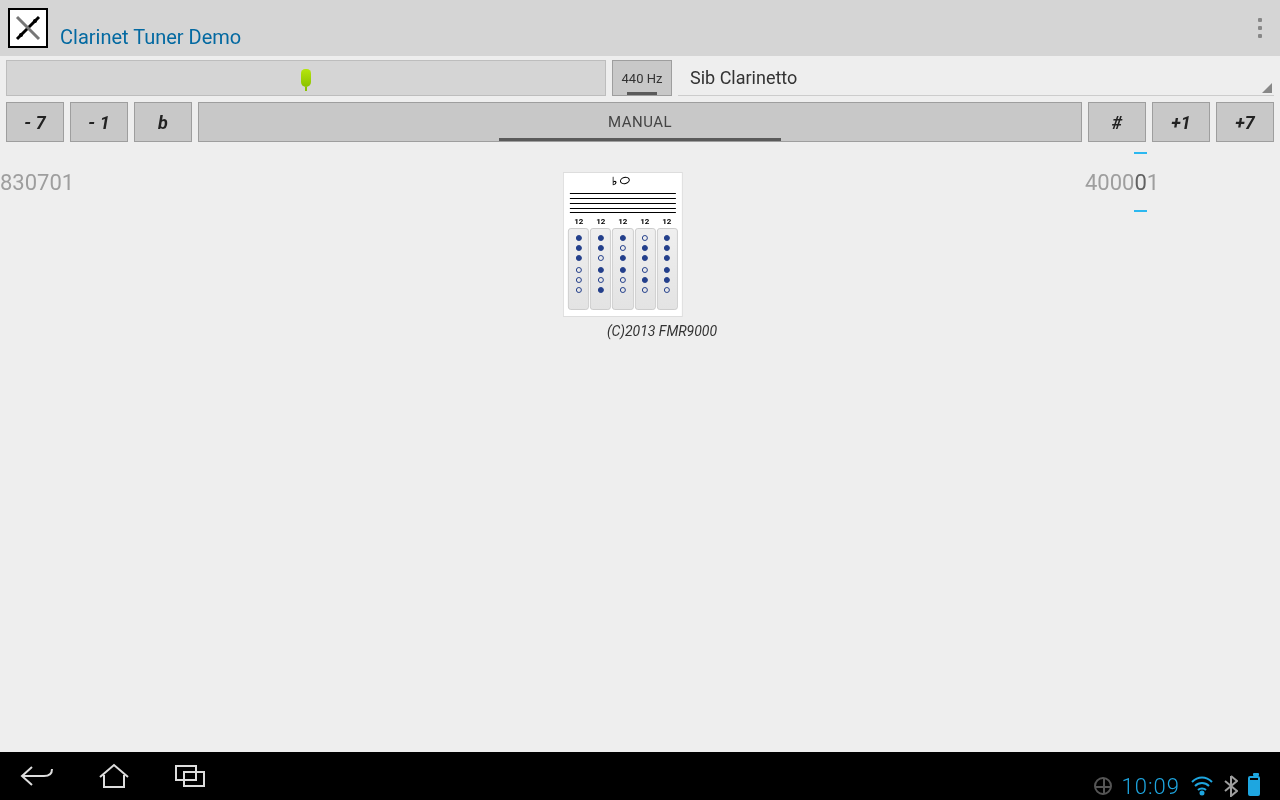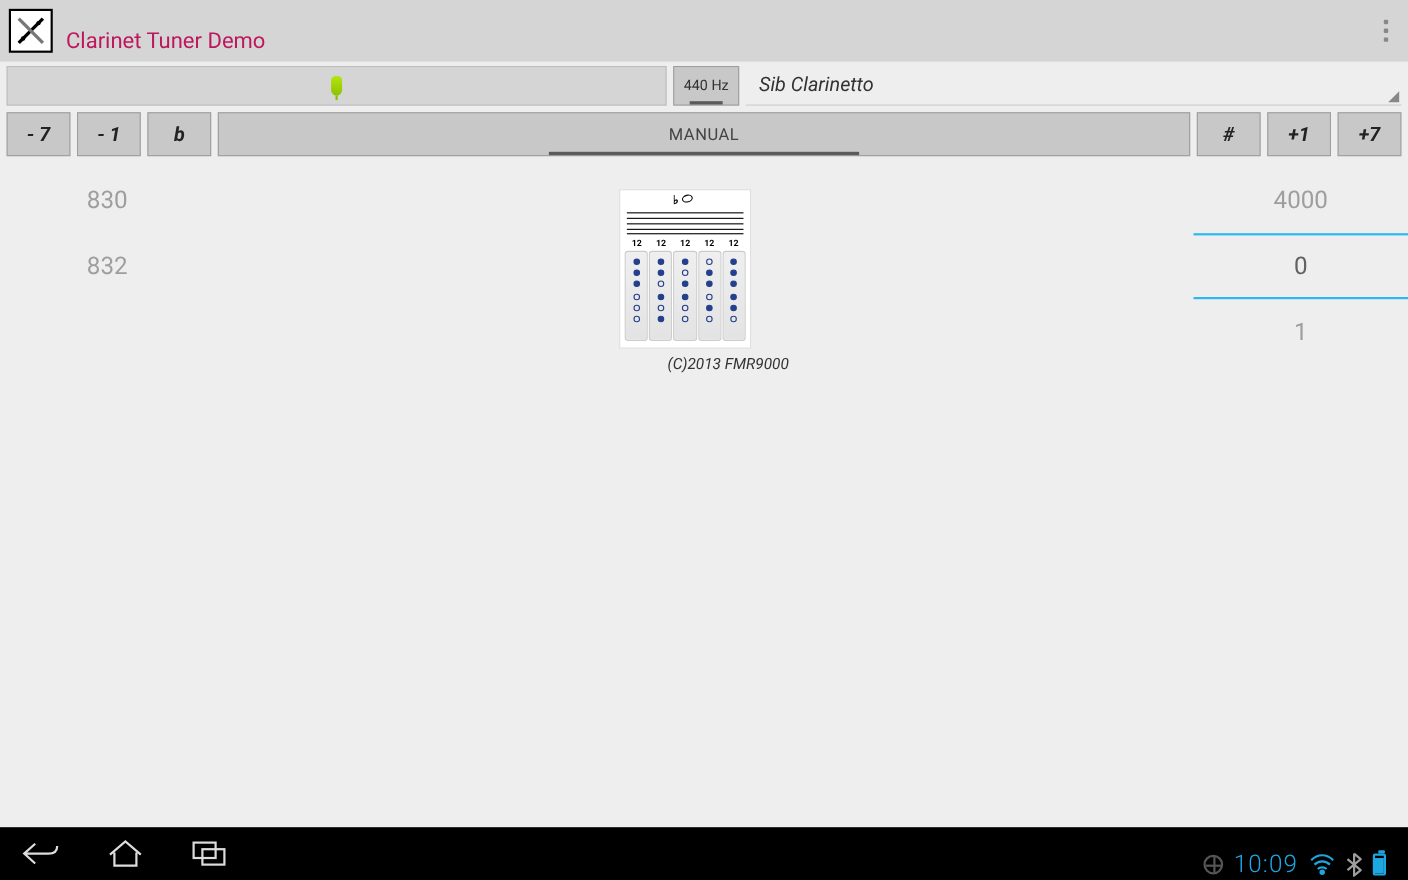--- a/index.html
+++ b/index.html
@@ -2,46 +2,46 @@
 <html><head>
 <meta charset="utf-8">
 <style>
   * { box-sizing: border-box; margin: 0; padding: 0; }
   html, body { width: 1280px; height: 800px; overflow: hidden; font-family: "Roboto", "Helvetica Neue", Arial, sans-serif; background: #eeeeee; }
   .screen { width: 1280px; height: 800px; display: flex; flex-direction: column; background: #eeeeee; }
 
   
   .title-bar { height: 56px; background: #d5d5d5; display: flex; align-items: center; padding: 0 8px; }
   .app-icon { width: 40px; height: 40px; background: #ffffff; border: 2px solid #000; display:flex; align-items:center; justify-content:center; margin-right: 12px;}
-  .app-title { font-size: 20px; color: #be185d; flex: 1; margin-top: 17px; }
+  .app-title { font-size: 20px; color: #0369a1; flex: 1; margin-top: 17px; }
   .menu-dots { width: 24px; display:flex; flex-direction:column; align-items:center; gap:4px; padding:4px; }
   .menu-dots span { width:4px; height:4px; background:#888; border-radius:1px; }
 
   
   .row2 { display:flex; height:36px; margin:4px 6px 0 6px; gap:6px; }
   .mic-area { flex: 0 0 600px; background:#d5d5d5; border:1px solid #bdbdbd; display:flex; align-items:center; justify-content:center; }
   .mic-icon { width:10px; height:18px; background:linear-gradient(#b6e60c,#8bc100); border-radius:5px 5px 6px 6px; position:relative; }
   .mic-icon::after { content:""; position:absolute; left:50%; bottom:-4px; width:2px; height:4px; background:#8bc100; transform:translateX(-50%);}
   .hz-btn { flex:0 0 60px; background:#c8c8c8; border:1px solid #9e9e9e; display:flex; flex-direction:column; align-items:center; justify-content:center; font-size:13px; color:#333; position:relative;}
   .hz-btn .underline { position:absolute; bottom:0; left:14px; right:14px; height:3px; background:#5a5a5a;}
-  .inst-select { flex:1; background:#eeeeee; border-bottom:1px solid #ccc; display:flex; align-items:center; padding-left:12px; font-size:18px; color:#333; position:relative;font-style:italic;}
+  .inst-select { flex:1; background:#eeeeee; border-bottom:1px solid #ccc; display:flex; align-items:center; padding-left:12px; font-size:18px; color:#333; position:relative;}
   .inst-select .tri { position:absolute; right:2px; bottom:2px; width:0; height:0; border-left:10px solid transparent; border-bottom:10px solid #888;}
 
   
   .row3 { display:flex; height:40px; margin:6px 6px 0 6px; gap:6px; }
   .btn { background:#c8c8c8; border:1px solid #9e9e9e; display:flex; align-items:center; justify-content:center; font-size:18px; font-weight:bold; font-style:italic; color:#222; }
   .btn.small { flex:0 0 58px; }
   .btn.manual { flex:1; font-weight:normal; font-style:normal; font-size:15px; letter-spacing:0.5px; color:#444; position:relative;align-items:center;}
   .btn.manual .underline { position:absolute; bottom:0; left:300px; right:300px; height:3px; background:#5a5a5a;}
 
   
   .content { flex:1; position:relative; }
 
   
-  .spinner { position:absolute; width:195px; display:flex; flex-direction:column; }
+  .spinner { position:absolute; width:195px; display:flex; flex-direction:row; }
   .spinner.left { left:0; top:10px; }
   .spinner.right { right:0; top:10px; }
   .spinner .val { height:60px; display:flex; align-items:center; justify-content:center; font-size:22px; color:#9e9e9e; }
   .spinner .val.sel { color:#616161; border-top:2px solid #2bb8f0; border-bottom:2px solid #2bb8f0; }
 
   
   .chart-wrap { position:absolute; left:50%; top:30px; transform:translateX(-50%); text-align:center;}
   .chart { width:120px; height:145px; background:#ffffff; border:1px solid #ddd; padding:4px 2px 6px 2px; display:flex; flex-direction:column; }
   .note-row { height:14px; position:relative; margin:0 4px; }
   .flat { position:absolute; left:42px; top:-2px; font-size:11px; font-weight:bold; color:#000;}
@@ -131,21 +131,21 @@
       </div>
     <div class="btn small">
         <span>+7</span>
       </div>
   </div>
 
   <div class="content">
 
     <div class="spinner left">
       <div class="val">830</div>
-      <div class="val">832</div>
+      <div class="val">701</div>
     </div>
 
     <div class="spinner right">
       <div class="val">4000</div>
       <div class="val sel">0</div>
       <div class="val">1</div>
     </div>
 
     <div class="chart-wrap">
       <div class="chart">

